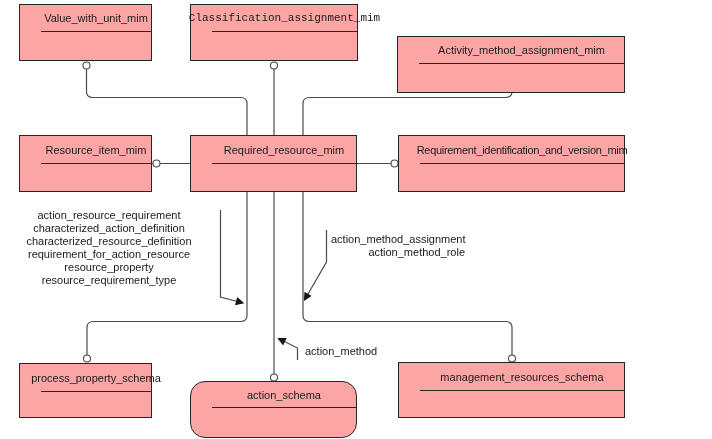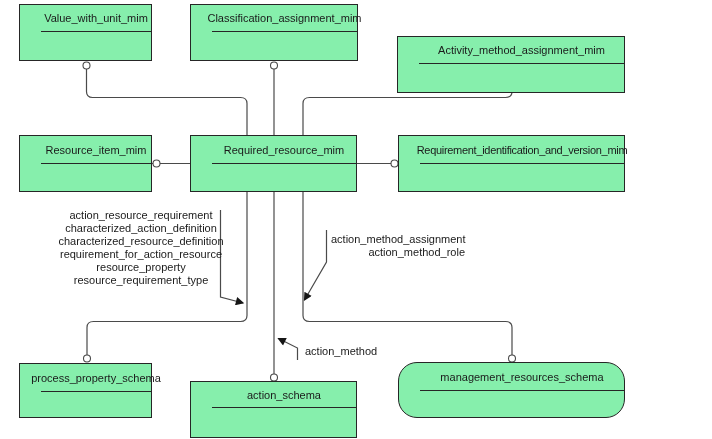--- a/index.html
+++ b/index.html
@@ -6,35 +6,35 @@
   #canvas {
     position:relative; width:712px; height:439px; background:var(--bg,#fff);
     font-family:"Liberation Sans", sans-serif; color:var(--text,#1a1a1a);
     overflow:hidden;
   }
   #wires { position:absolute; left:0; top:0; z-index:0; }
   .wire  { fill:none; stroke:var(--line,#4a4a4a); stroke-width:1.2; }
   .node  { fill:#fff; stroke:var(--line,#4a4a4a); stroke-width:1.1; }
   .ebox {
     position:absolute; z-index:1; box-sizing:border-box;
-    background:#86efac; border:1px solid var(--border,#262626);padding-left:21px;
+    background:#fca5a5; border:1px solid var(--border,#262626);padding-left:21px;
   }
   .ebox .title {
     box-sizing:border-box; width:100%;
     border-bottom:1px solid var(--border,#262626);
     display:flex; align-items:center; justify-content:center;
     font-size:11px; white-space:nowrap;
   }
   .tight .title { letter-spacing:-0.3px; }
   .anno {
     position:absolute; z-index:1; font-size:11px; line-height:13px;
     text-align:center;
   }
   .anno div { white-space:nowrap; }
-  .anno-left { left:1px; top:209px; width:216px;padding-left:32px; }
+  .anno-left { left:1px; top:209px; width:216px; }
   .anno-right { left:331px; top:233px; width:134px;text-align:right; }
   .anno-single { left:305px; top:345px; width:auto; text-align:left; }
 </style>
 </head>
 <body>
 
 <div id="canvas" style="--bg: #ffffff; --border: #262626; --line: #4a4a4a; --text: #1a1a1a;">
 
   <svg id="wires" width="712" height="439" viewBox="0 0 712 439">
     <defs>
@@ -64,21 +64,21 @@
     <circle class="node" cx="394.5" cy="163.5" r="3.5"></circle>
     <circle class="node" cx="87" cy="358.5" r="3.5"></circle>
     <circle class="node" cx="274" cy="377.5" r="3.5"></circle>
     <circle class="node" cx="512" cy="358.5" r="3.5"></circle>
   </svg>
 
   <div class="ebox" style="left:19px; top:4px; width:133px; height:57px;">
     <div class="title" style="height:27px;">Value_with_unit_mim</div>
   </div>
 
-  <div class="ebox" style="left:190px; top:4px; width:168px; height:57px;">
+  <div class="ebox" style="left:190px; top:4px; width:168px; height:57px;font-family:Liberation Mono, monospace;">
     <div class="title" style="height:27px;">Classification_assignment_mim</div>
   </div>
 
   <div class="ebox" style="left:397px; top:4px; width:228px; height:57px;margin-top:32px;">
     <div class="title" style="height:27px;">Activity_method_assignment_mim</div>
   </div>
 
   <div class="ebox" style="left:19px; top:135px; width:133px; height:57px;">
     <div class="title" style="height:28px;">Resource_item_mim</div>
   </div>
@@ -88,25 +88,25 @@
   </div>
 
   <div class="ebox tight" style="left:398px; top:135px; width:227px; height:57px;">
     <div class="title" style="height:28px;">Requirement_identification_and_version_mim</div>
   </div>
 
   <div class="ebox" style="left:19px; top:363px; width:133px; height:55px;">
     <div class="title" style="height:28px;">process_property_schema</div>
   </div>
 
-  <div class="ebox" style="left:190px; top:381px; width:167px; height:57px;">
+  <div class="ebox" style="left:190px; top:381px; width:167px; height:57px;border-radius:15px;">
     <div class="title" style="height:26px;">action_schema</div>
   </div>
 
-  <div class="ebox" style="left:398px; top:362px; width:227px; height:56px;border-radius:19px;">
+  <div class="ebox" style="left:398px; top:362px; width:227px; height:56px;">
     <div class="title" style="height:28px;">management_resources_schema</div>
   </div>
 
   <div class="anno anno-left">
     <div>action_resource_requirement</div>
     <div>characterized_action_definition</div>
     <div>characterized_resource_definition</div>
     <div>requirement_for_action_resource</div>
     <div>resource_property</div>
     <div>resource_requirement_type</div>

